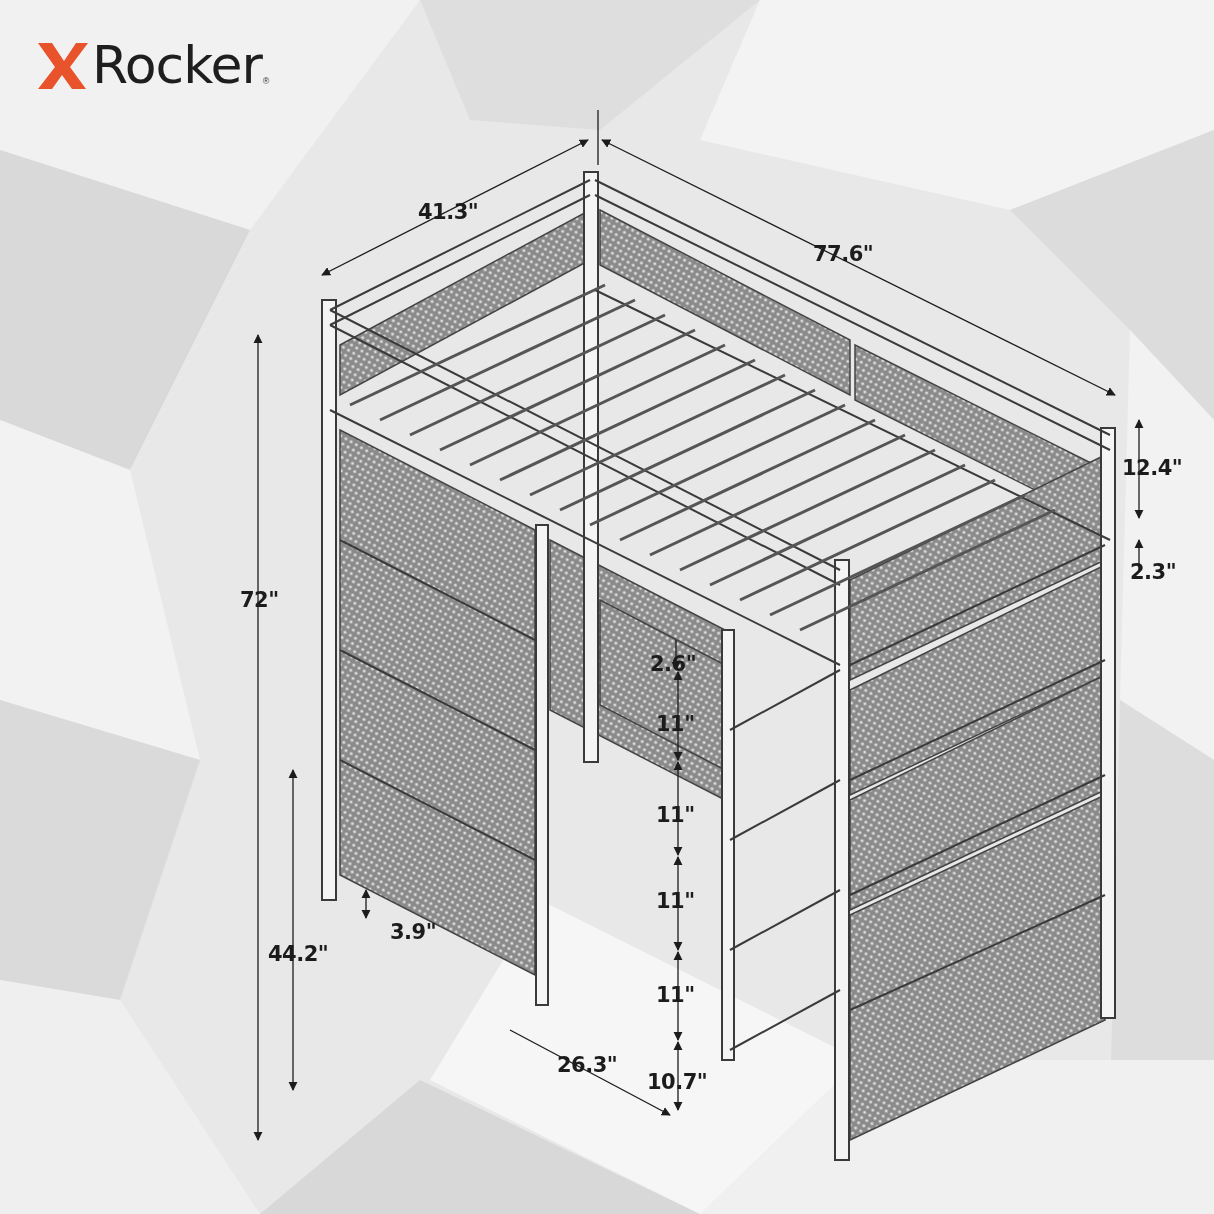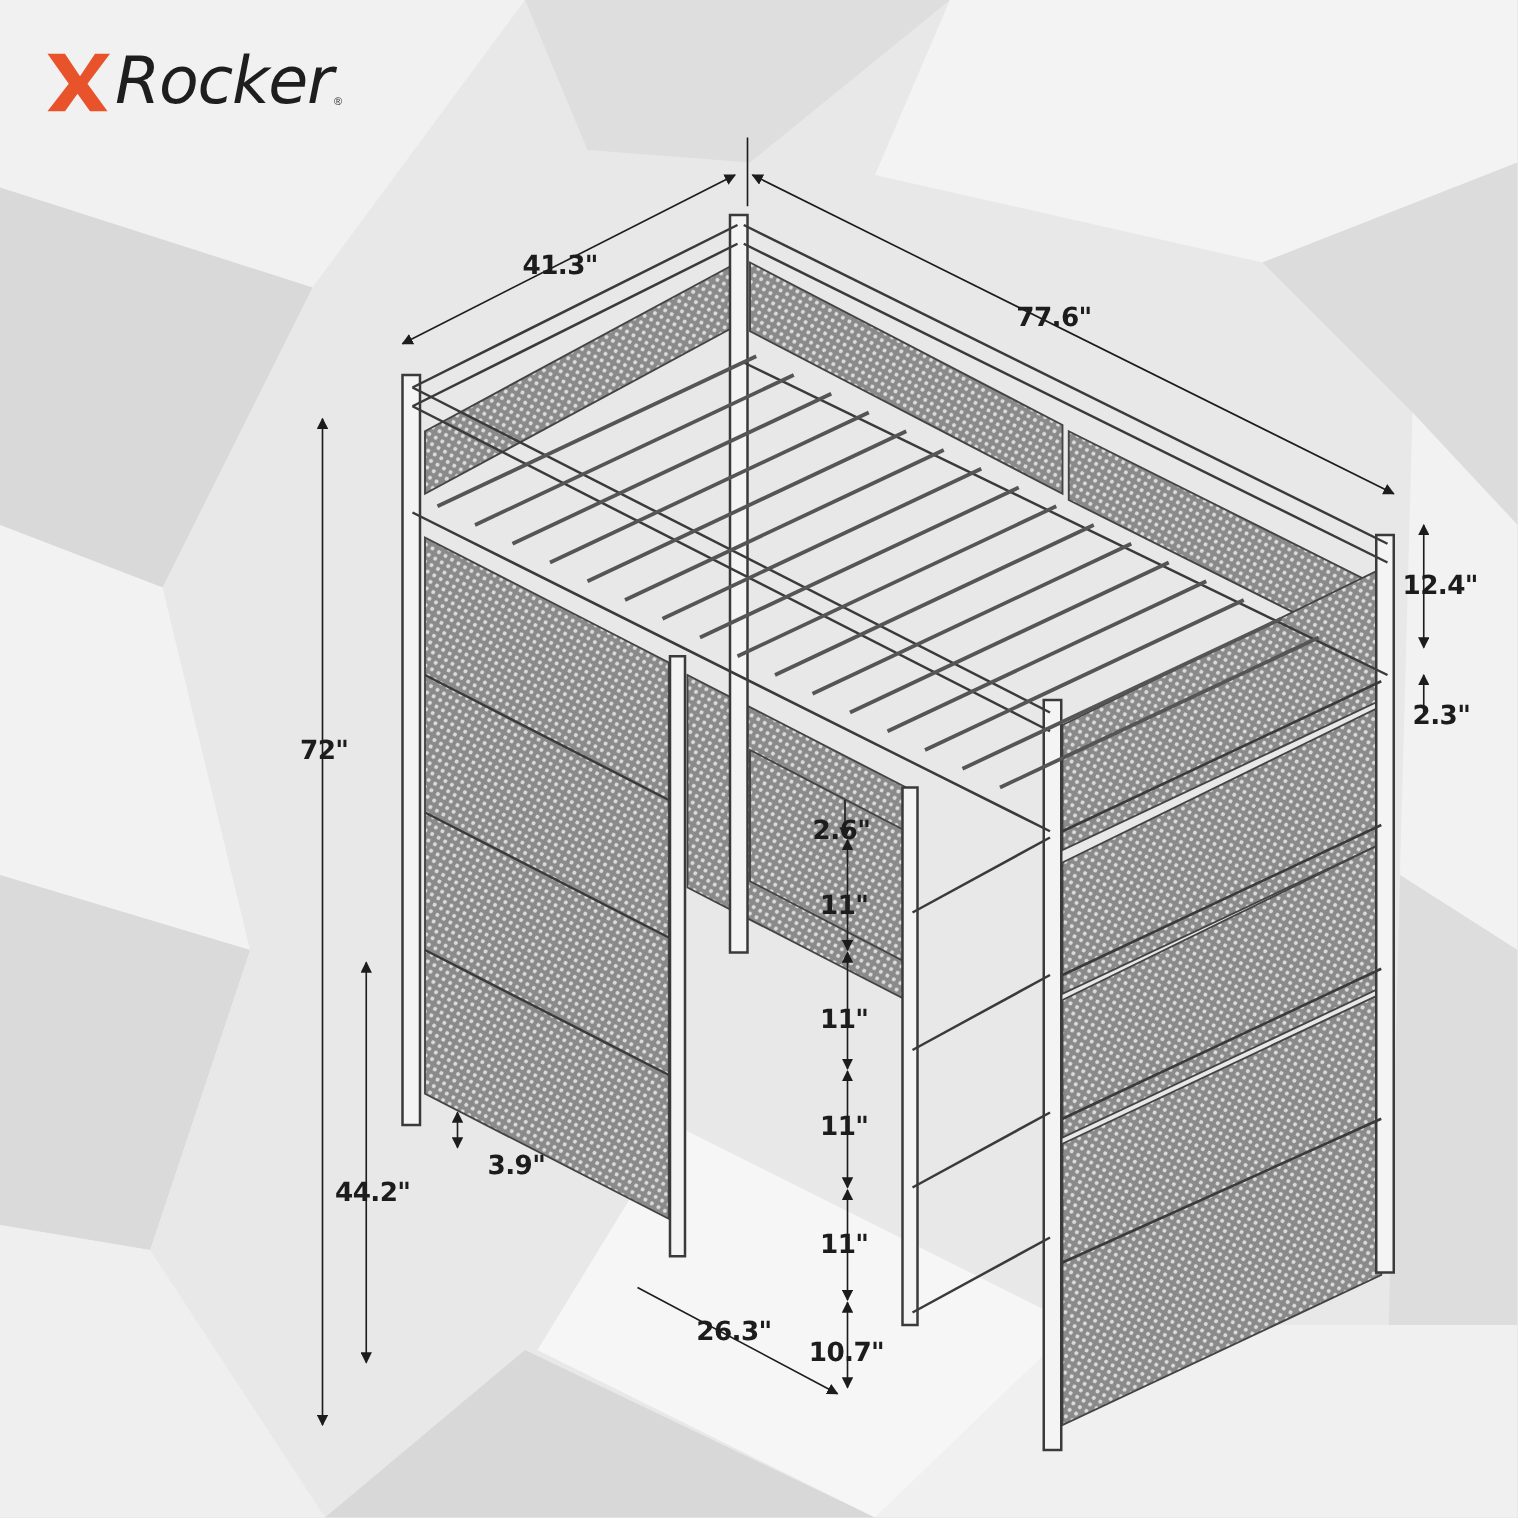--- a/index.html
+++ b/index.html
@@ -1,19 +1,19 @@
 <!DOCTYPE html>
 <html><head>
 <meta charset="utf-8">
 <style>
   html,body{margin:0;padding:0;}
   body{width:1214px;height:1214px;position:relative;overflow:hidden;background:#e9e9e9;font-family:"Liberation Sans",sans-serif;}
   .bg{position:absolute;left:0;top:0;width:1214px;height:1214px;}
   .stage{position:absolute;left:0;top:0;width:1214px;height:1214px;}
-  .logo{position:absolute;left:34px;top:30px;height:70px;display:flex;align-items:center;font-style:italic;}
+  .logo{position:absolute;left:34px;top:30px;height:70px;display:flex;align-items:center;}
   .logo-x{width:56px;height:56px;margin-right:2px;}
   .logo-word{font-size:52px;color:#1e1e1e;letter-spacing:-1px;font-family:"DejaVu Sans",sans-serif;font-weight:400;line-height:1;}
   .logo-reg{font-size:9px;color:#333;align-self:flex-end;margin-bottom:14px;margin-left:1px;}
   .dim{position:absolute;font-family:"DejaVu Sans",sans-serif;font-weight:700;font-size:21px;color:#1c1c1c;white-space:nowrap;letter-spacing:-0.5px;}
 </style>
 </head>
 <body>
 
 <svg class="bg" viewBox="0 0 1214 1214" xmlns="http://www.w3.org/2000/svg">
   <rect width="1214" height="1214" fill="#e8e8e8"></rect>

